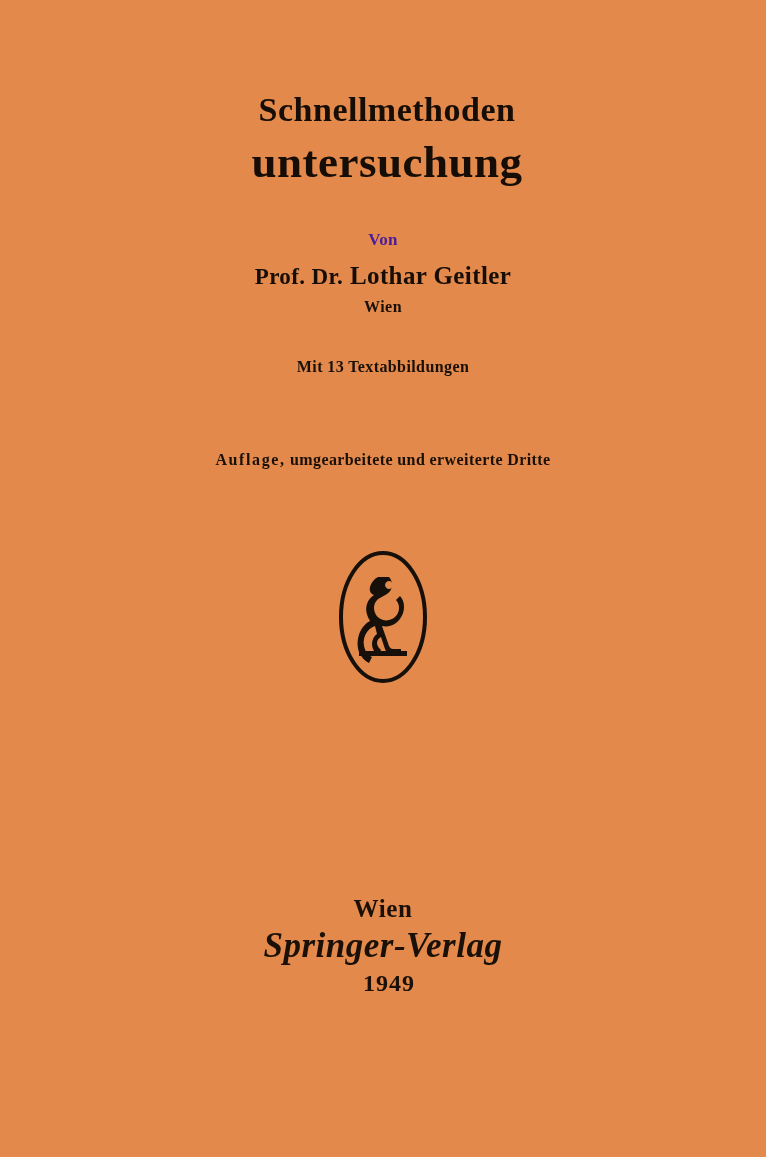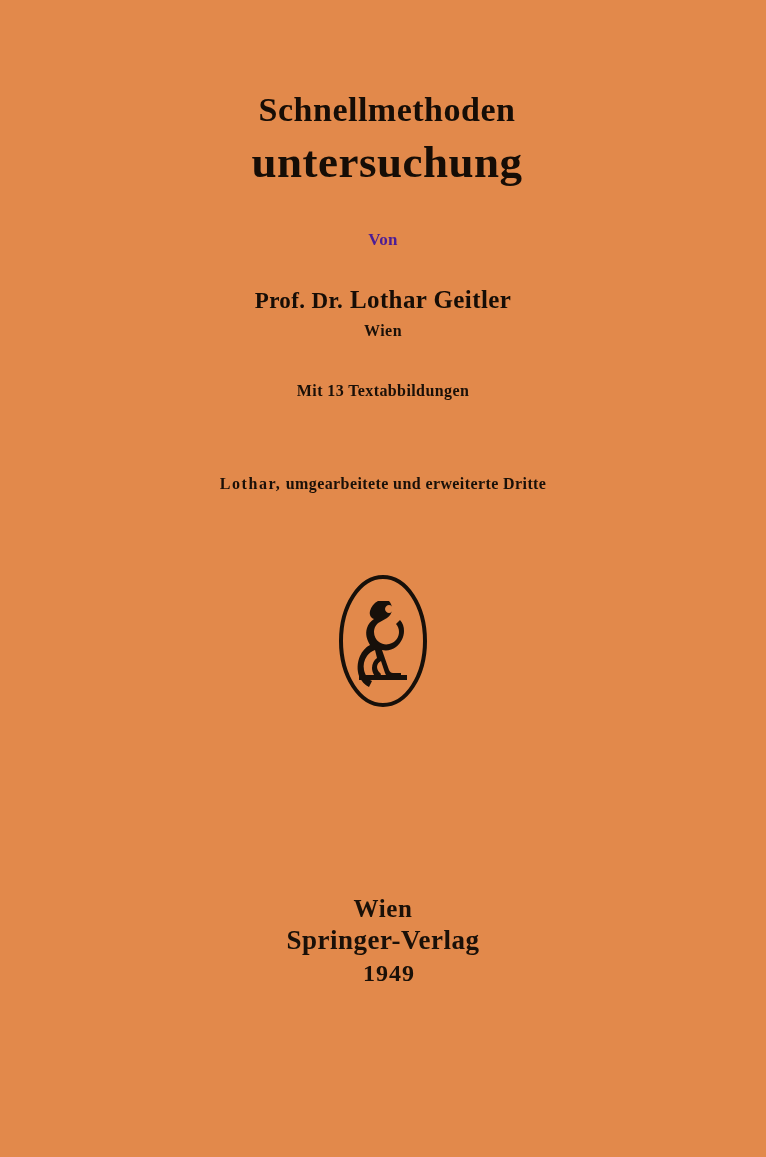--- a/index.html
+++ b/index.html
@@ -48,21 +48,21 @@
   }
   .von {
     margin-top: 38px;
     font-size: 17px;
     font-weight: bold;
     text-align: center;
     color: #4c1d95;
     letter-spacing: 0.3px;
   }
   .author {
-    margin-top: 36px;
+    margin-top: 12px;
     font-size: 25px;
     font-weight: bold;
     text-align: center;
     letter-spacing: 0.4px;
     color: #160d06;
   }
   .author .prefix {
     font-size: 23px;
   }
   .city {
@@ -107,24 +107,25 @@
     top: 893px;
     text-align: center;
   }
   .imprint .pub-city {
     font-size: 25px;
     font-weight: bold;
     letter-spacing: 0.6px;
     line-height: 1.25;
   }
   .imprint .publisher {
-    font-size: 27px;
+    font-size: 35px;
     font-weight: bold;
     letter-spacing: 0.5px;
     line-height: 1.25;
+    font-style: italic;
   }
   .imprint .year {
     font-size: 24px;
     font-weight: bold;
     letter-spacing: 1px;
     line-height: 1.3;
     padding-left: 12px;
   }
 </style>
 </head>
@@ -142,21 +143,21 @@
   <div class="author">
     <span class="prefix">Prof. Dr.</span>
     <span>Lothar Geitler</span>
   </div>
 
   <div class="city">Wien</div>
 
   <div class="figures">Mit 13 Textabbildungen</div>
 
   <div class="edition">
-    <span class="spaced">Lothar,</span>
+    <span class="spaced">Auflage,</span>
     <span>umgearbeitete und erweiterte Dritte</span>
   </div>
 
   <div class="logo-wrap">
     <svg class="logo" viewBox="0 0 92 140" aria-hidden="true">
       <ellipse cx="46" cy="70" rx="42" ry="64" fill="none" stroke="#17100a" stroke-width="4"></ellipse>
       <g fill="#17100a">
         <path d="M41 30 c-4 2 -7 6 -8 10 c-1 4 1 7 4 8 c-3 2 -6 5 -7 9 c-2 6 0 12 3 17 c-4 2 -8 6 -10 11 c-3 7 -3 14 -1 20 c2 5 6 9 10 11 l3 -6 c-4 -2 -7 -6 -8 -11 c-1 -5 0 -10 3 -14 c2 -3 5 -5 8 -6 l2 8 c-3 2 -5 6 -5 10 c0 5 3 9 7 11 l2 -5 c-2 -2 -4 -4 -4 -7 c0 -3 2 -5 4 -6 l4 12 c1 3 3 5 6 5 l10 0 l0 -5 l-8 0 c-2 0 -3 -1 -4 -3 l-7 -20 c5 1 10 0 14 -3 c5 -4 8 -10 8 -16 c0 -4 -1 -8 -4 -11 l-4 4 c2 2 3 5 3 8 c0 5 -3 9 -7 11 c-4 2 -9 2 -13 -1 c-3 -2 -5 -6 -5 -10 c0 -4 2 -8 6 -10 l7 -4 c3 -2 5 -5 5 -9 c0 -3 -1 -6 -3 -8 l-10 0 z"></path>
         <path d="M52 42 c2 0 4 -2 4 -4 c0 -2 -2 -4 -4 -4 c-2 0 -4 2 -4 4 c0 2 2 4 4 4 z" fill="#e2894b"></path>
         <path d="M22 104 l48 0 l0 5 l-48 0 z"></path>

